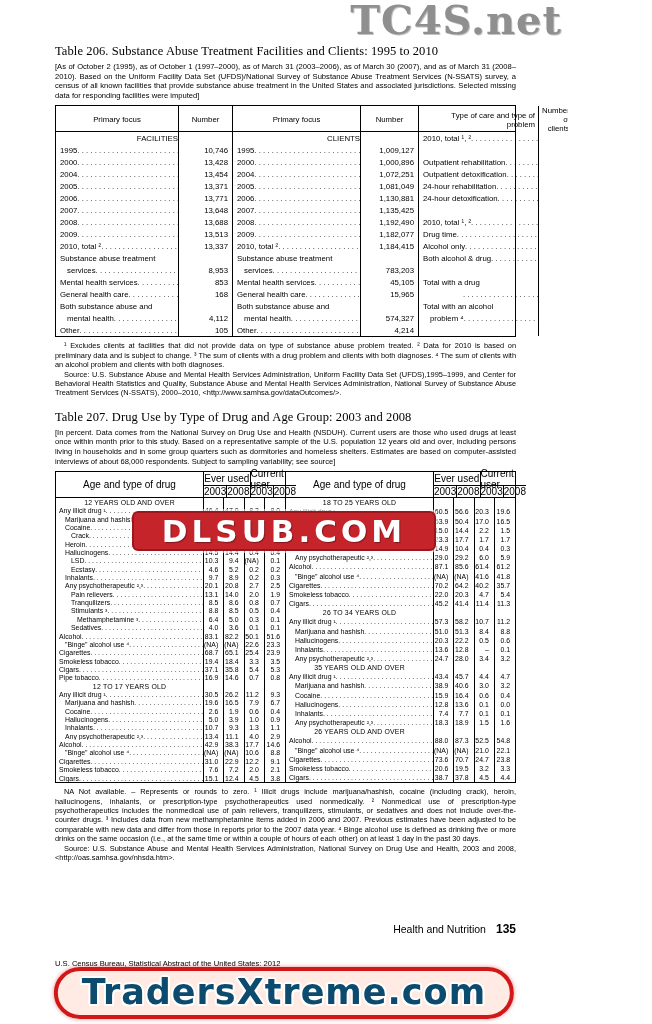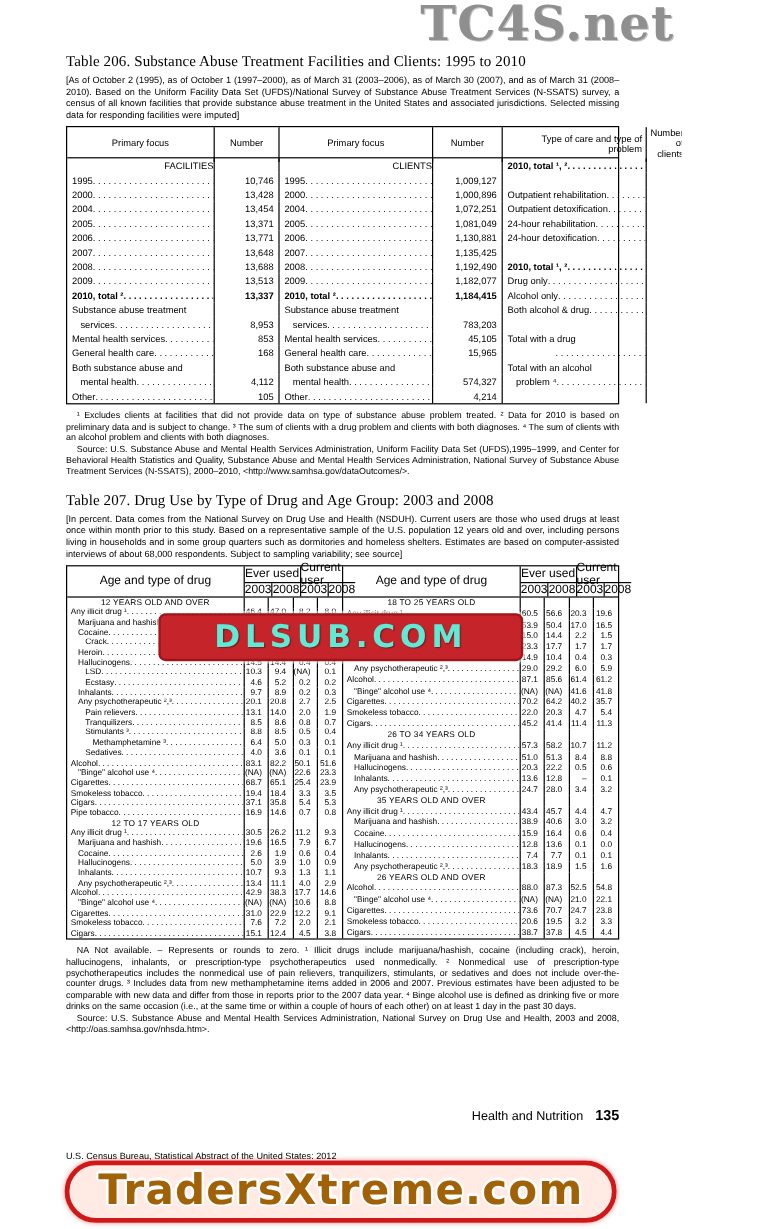--- a/index.html
+++ b/index.html
@@ -16,21 +16,21 @@
   
   .t206{border:1px solid #000;}
   .t206-head{display:grid;grid-template-columns:123px 54px 128px 58px 120px 1fr;border-bottom:1px solid #000;height:26px;}
   .t206-head .hc{display:flex;align-items:center;justify-content:center;text-align:right;font-size:7.8px;line-height:8.8px;padding:1px 3px;}
   .t206-head .hc:not(:last-child){border-right:1px solid #000;}
   .t206-body{display:grid;grid-template-columns:123px 54px 128px 58px 120px 1fr;grid-auto-rows:12px;}
   .c6{font-size:7.8px;display:flex;align-items:center;overflow:hidden;}
   .c6.lbl{padding-left:4px;}
   .c6.num{justify-content:flex-end;padding-right:4px;}
   .c6.br{border-right:1px solid #000;}
-  .c6.b{font-weight:bold;}
+  .c6.b{font-weight:normal;}
   .c6.ctr{justify-content:flex-end;padding-left:0;}
   .c6 .t,.c7 .t{white-space:nowrap;}
   .dots{flex:1 0 0;min-width:0;overflow:hidden;white-space:nowrap;}
   .dots::before{content:" . . . . . . . . . . . . . . . . . . . . . . . . . . . . . . . . . . . . . . . . . . . . . ";}
 
   
   .s207{margin-top:12px;}
   .t207{border:1px solid #000;display:flex;}
   .half{flex:1;min-width:0;}
   .half.rt{border-left:1px solid #000;}
@@ -44,23 +44,23 @@
   .p7-body{display:grid;grid-template-columns:148px 1fr 1fr 1fr 1fr;grid-auto-rows:1fr;height:284px;font-size:6.9px;}
   .c7{display:flex;align-items:center;overflow:hidden;}
   .c7.lbl{padding-left:3px;}
   .c7.num{justify-content:flex-end;padding-right:5px;}
   .c7.brd{border-right:1px solid #000;}
   .c7.sec{justify-content:center;padding-left:0;letter-spacing:.2px;}
 
   
   .wm-top{position:absolute;top:-4px;right:6px;font-family:"DejaVu Serif","Liberation Serif",serif;font-weight:bold;font-size:40px;color:#8f8f8f;letter-spacing:1px;text-shadow:1px 1px 0 #c2c2c2;}
   .wm-mid{position:absolute;top:511px;left:50%;transform:translateX(-50%);width:304px;height:40px;background:#c5242b;border:2px solid #9e151c;border-radius:6px;display:flex;align-items:center;justify-content:center;box-shadow:0 0 0 2px rgba(255,255,255,.55);}
-  .wm-mid span{color:#5eead4;font-weight:bold;font-size:26px;letter-spacing:4px;font-family:"DejaVu Sans","Liberation Sans",sans-serif;text-shadow:1px 1px 1px rgba(0,0,0,.35);}
+  .wm-mid span{color:#ffffff;font-weight:bold;font-size:31px;letter-spacing:4px;font-family:"DejaVu Sans","Liberation Sans",sans-serif;text-shadow:1px 1px 1px rgba(0,0,0,.35);}
   .wm-bottom{position:absolute;bottom:5px;left:50%;transform:translateX(-50%);border:4px solid #d01818;border-radius:28px;padding:1px 24px 3px;background:rgba(255,232,226,.92);box-shadow:0 0 4px rgba(208,24,24,.5);}
-  .wm-bottom span{font-family:"DejaVu Sans","Liberation Sans",sans-serif;font-weight:bold;font-size:35px;color:#a16207;letter-spacing:1px;
+  .wm-bottom span{font-family:"DejaVu Sans","Liberation Sans",sans-serif;font-weight:bold;font-size:35px;color:#0c4a6e;letter-spacing:1px;
     text-shadow:2px 0 #fff,-2px 0 #fff,0 2px #fff,0 -2px #fff,1.5px 1.5px #fff,-1.5px -1.5px #fff,1.5px -1.5px #fff,-1.5px 1.5px #fff;}
 
   
   .foot-right{position:absolute;right:52px;top:922px;display:flex;align-items:baseline;gap:10px;}
   .foot-right .chap{font-size:10.5px;}
   .foot-right .pgnum{font-size:12px;font-weight:bold;}
   .foot-left{position:absolute;left:55px;top:959px;font-size:7.6px;}
 </style>
 </head>
 <body>
@@ -244,21 +244,21 @@
               <span class="t">13,513</span>
             </div>
             <div class="c6 lbl br">
               <span class="t">2009</span>
               <span class="dots"></span>
             </div>
             <div class="c6 num br">
               <span class="t">1,182,077</span>
             </div>
             <div class="c6 lbl br">
-              <span class="t">Drug only</span>
+              <span class="t">Drug time</span>
               <span class="dots"></span>
             </div>
             <div class="c6 num">
               <span class="t">461,359</span>
             </div>
             <div class="c6 lbl br b">
               <span class="t">2010, total ²</span>
               <span class="dots"></span>
             </div>
             <div class="c6 num br b">

